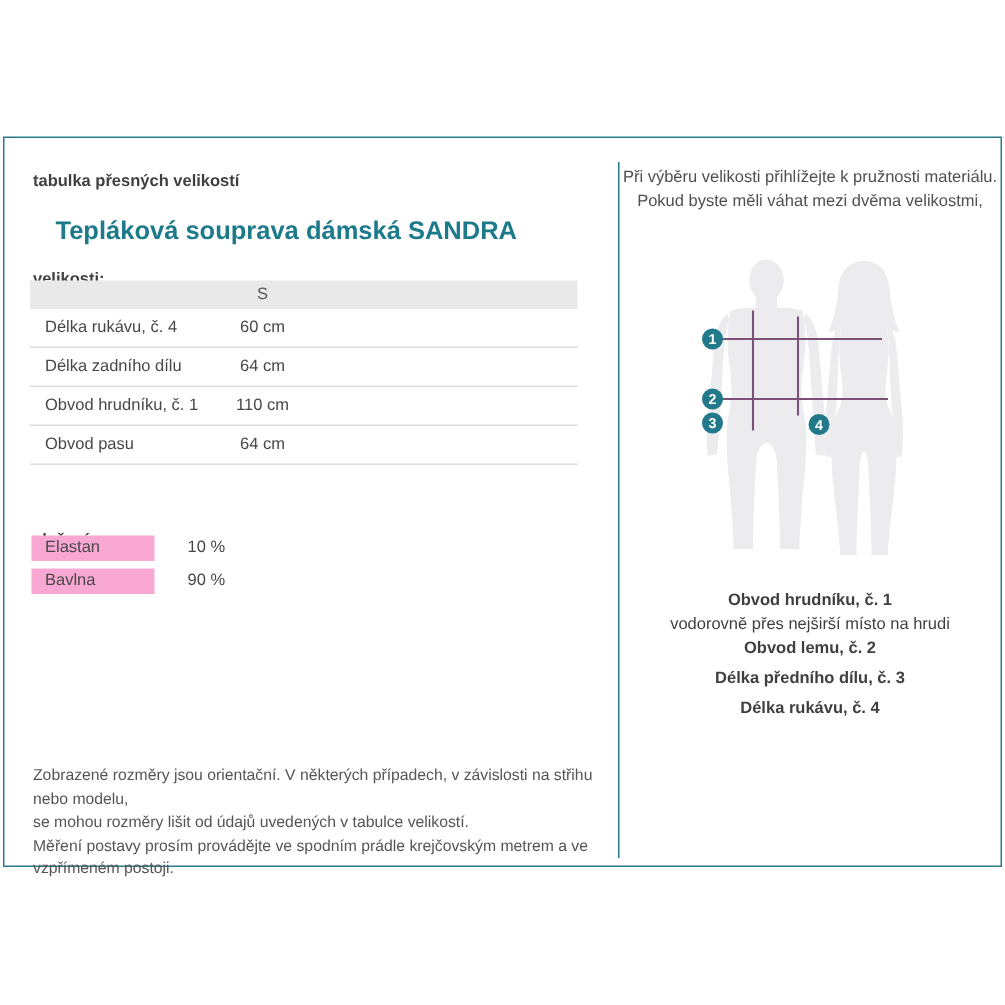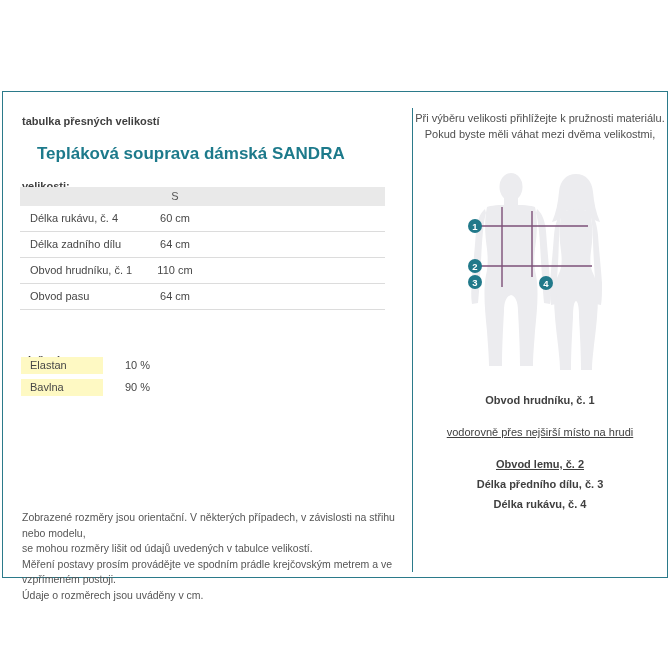--- a/index.html
+++ b/index.html
@@ -17,34 +17,34 @@
   .comp-label{top:337px;}
 
   .size-table{position:absolute;left:20px;top:187px;width:365px;font-size:11px;color:#474747;}
   .st-header{display:flex;height:19px;line-height:19px;background:#e9e9e9;color:#555;}
   .st-row{display:flex;height:25px;line-height:25px;border-bottom:1px solid #dcdcdc;}
   .st-label{width:105px;padding-left:10px;}
   .st-value{width:80px;text-align:center;}
 
   .comp{position:absolute;left:21px;top:357px;font-size:11px;color:#474747;}
   .comp-row{display:flex;align-items:center;margin-bottom:5px;height:17px;}
-  .comp-cell{width:73px;padding-left:9px;background:#fef9c3;height:17px;line-height:17px;}
+  .comp-cell{width:73px;padding-left:9px;background:#f9a8d4;height:17px;line-height:17px;}
   .comp-val{margin-left:22px;line-height:17px;}
 
   .disclaimer{position:absolute;left:22px;top:510px;width:375px;font-size:10.5px;
               line-height:15.5px;color:#555;}
 
   
   .note{position:absolute;left:413px;top:111px;width:254px;text-align:center;
         font-size:11px;line-height:15.5px;color:#4f4f4f;}
   .figure{position:absolute;left:435px;top:165px;width:230px;height:215px;}
   .legend{position:absolute;left:413px;top:392px;width:254px;text-align:center;
           font-size:11px;color:#3f3f3f;line-height:16px;}
   .legend .b{font-weight:bold;}
-  .legend .gap2{margin-top:16px;text-decoration:underline;}
+  .legend .gap2{margin-top:0;}
   .legend .gap4{margin-top:4px;}
 </style>
 </head>
 <body>
 
 <div class="page">
   <div class="frame"></div>
   <div class="divider"></div>
 
   <div class="kicker">tabulka přesných velikostí</div>
@@ -84,21 +84,20 @@
     <div class="comp-row">
       <div class="comp-cell">Bavlna</div>
       <div class="comp-val">90 %</div>
     </div>
   </div>
 
   <div class="disclaimer">
     <div>Zobrazené rozměry jsou orientační. V některých případech, v závislosti na střihu nebo modelu,</div>
     <div>se mohou rozměry lišit od údajů uvedených v tabulce velikostí.</div>
     <div>Měření postavy prosím provádějte ve spodním prádle krejčovským metrem a ve vzpřímeném postoji.</div>
-    <div>Údaje o rozměrech jsou uváděny v cm.</div>
   </div>
 
   <div class="note">
     <div>Při výběru velikosti přihlížejte k pružnosti materiálu.</div>
     <div>Pokud byste měli váhat mezi dvěma velikostmi,</div>
   </div>
 
   <svg class="figure" viewBox="0 0 230 215">
 
     <g fill="#ececef">

